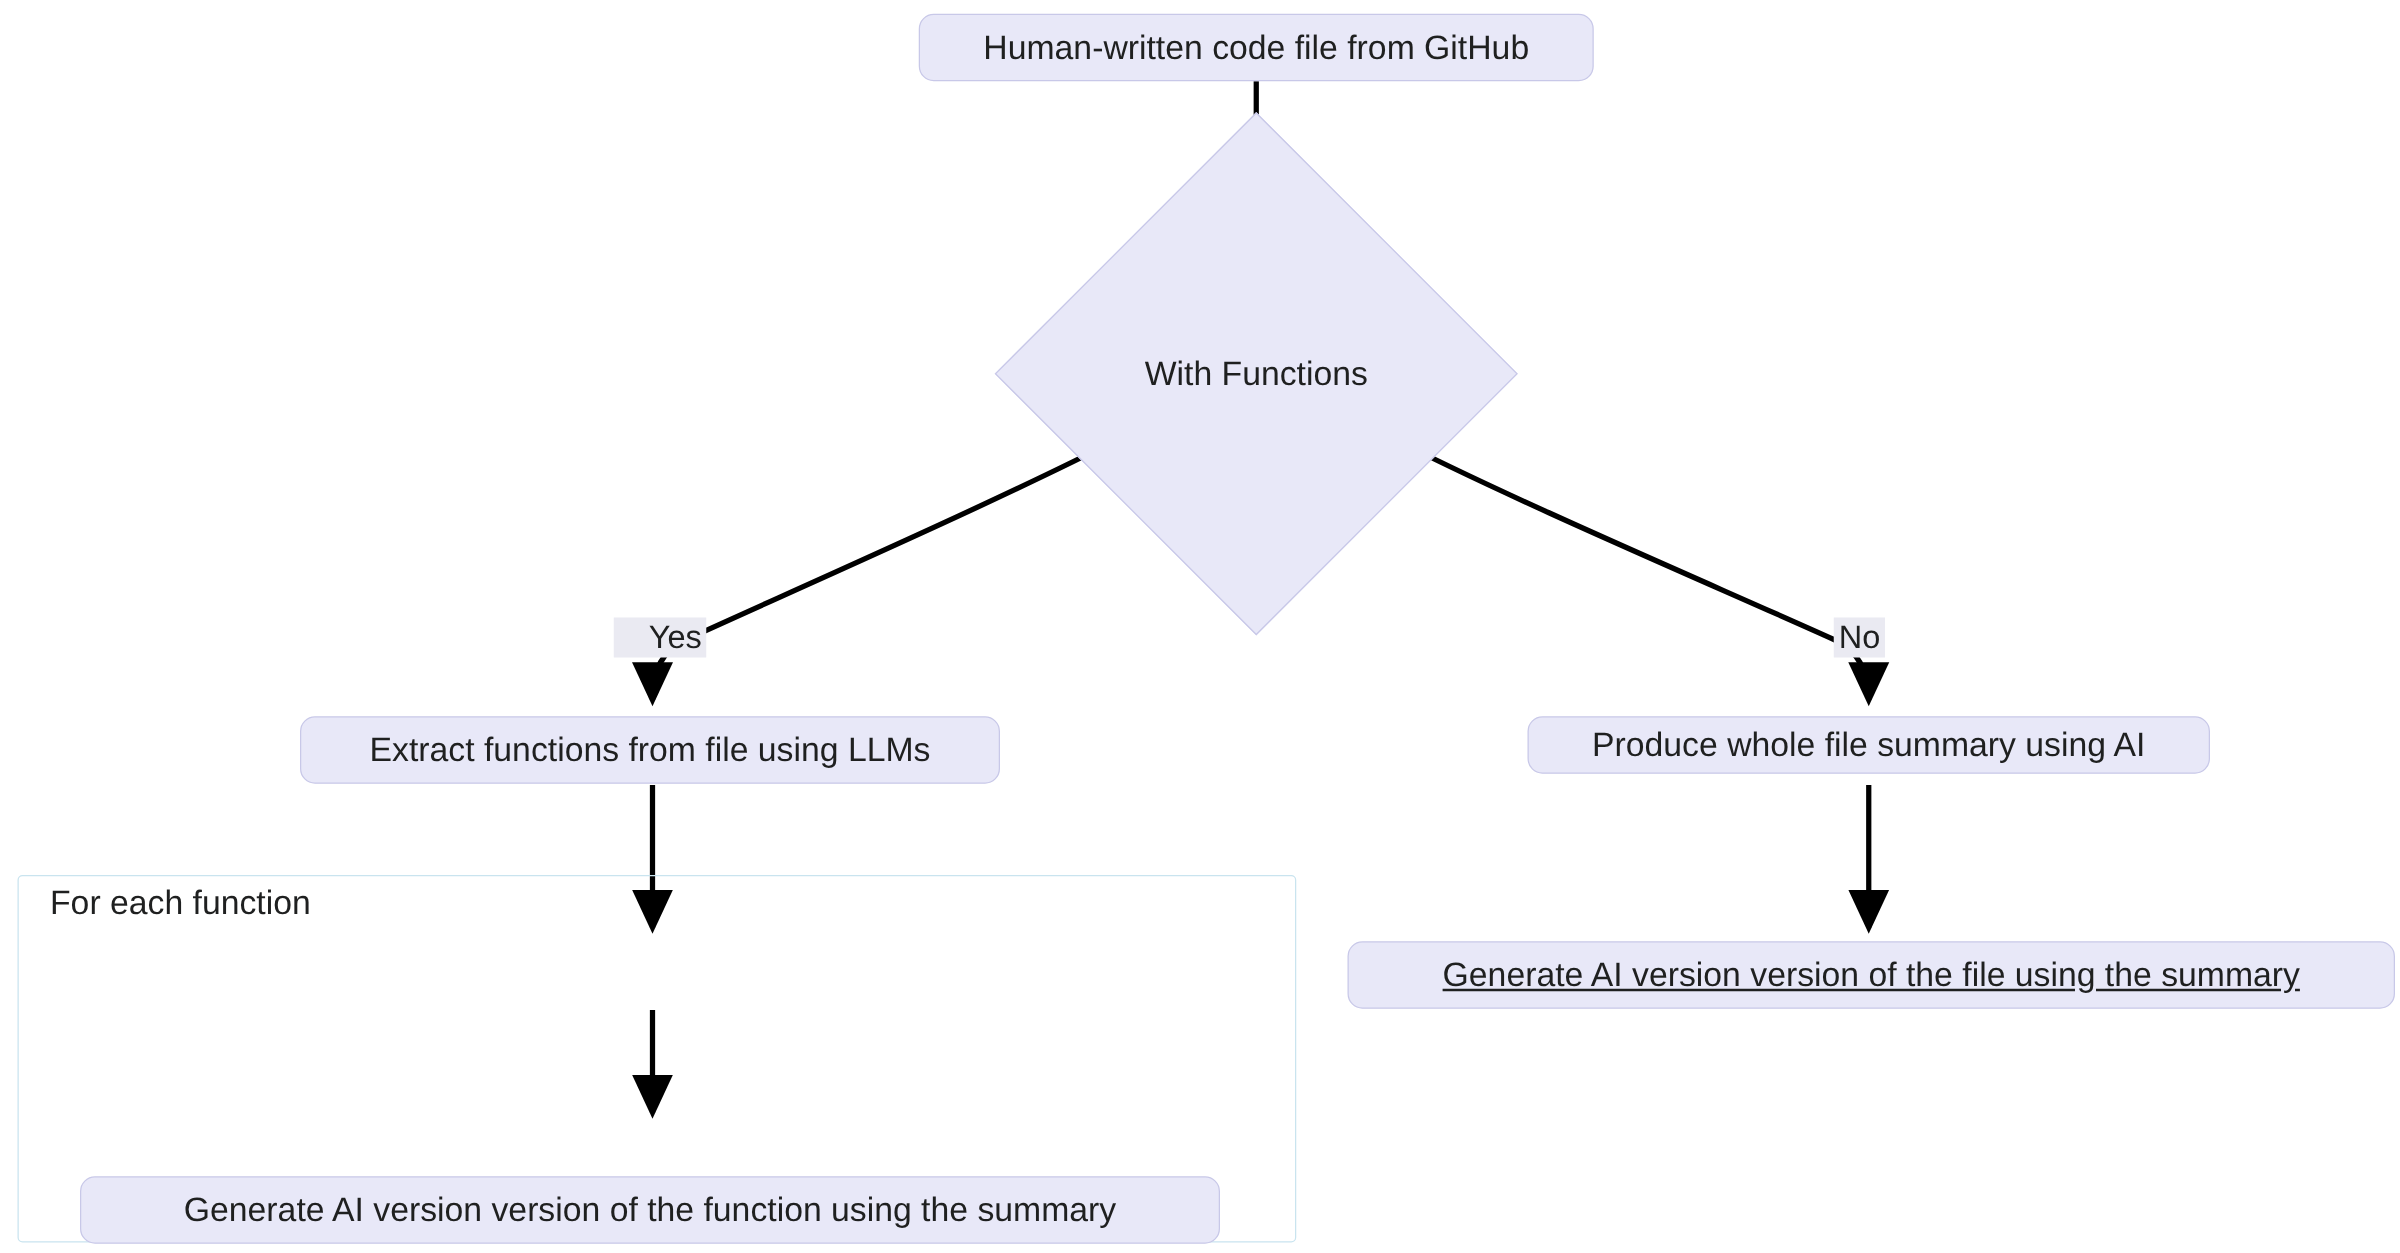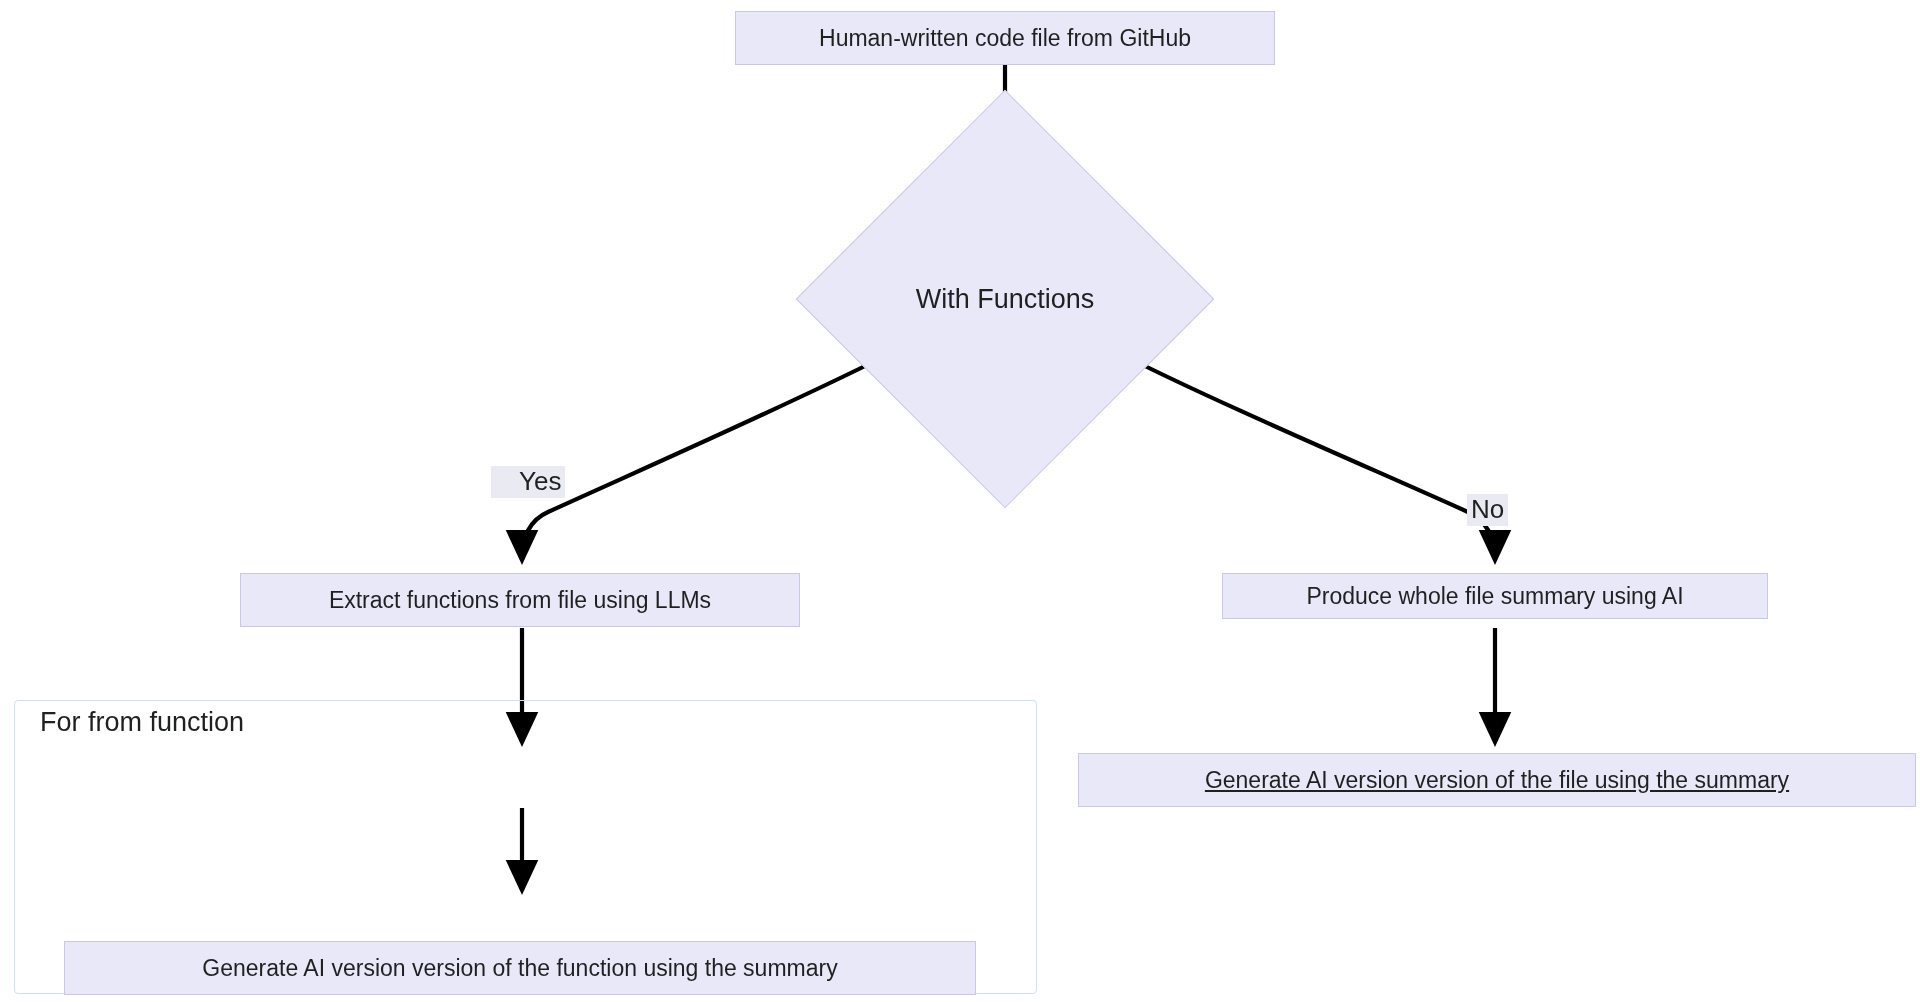--- a/index.html
+++ b/index.html
@@ -24,24 +24,24 @@
     left: 0;
     top: 0;
     width: 1920px;
     height: 1002px;
   }
   .node {
     position: absolute;
     box-sizing: border-box;
     background: #e8e8f8;
     border: 1px solid #c8c8e8;
-    border-radius: 0;
+    border-radius: 12px;
     color: #1f2020;
     font-family: "Liberation Sans", sans-serif;
-    font-size: 23px;
+    font-size: 27px;
     line-height: 1;
     display: flex;
     align-items: center;
     justify-content: center;
     white-space: nowrap;
     padding: 0 22px;
   }
   .decision-wrap {
     position: absolute;
     display: flex;
@@ -113,21 +113,21 @@
     <path d="M1113,350 C1210,400 1375,470 1468,512 C1487,521 1495,537 1495,560" fill="none" stroke="#000000" stroke-width="4.2" marker-end="url(#arrowhead)"></path>
 
     <path d="M522,628 L522,742" fill="none" stroke="#000000" stroke-width="4.2" marker-end="url(#arrowhead)"></path>
 
     <path d="M522,808 L522,890" fill="none" stroke="#000000" stroke-width="4.2" marker-end="url(#arrowhead)"></path>
 
     <path d="M1495,628 L1495,742" fill="none" stroke="#000000" stroke-width="4.2" marker-end="url(#arrowhead)"></path>
   </svg>
 
   <div class="subgraph" style="left:14px; top:700px; width:1023px; height:294px;"></div>
-  <div class="subgraph-title" style="left:36px; top:707px;">For from function</div>
+  <div class="subgraph-title" style="left:36px; top:707px;">For each function</div>
 
   <div class="node" style="left:735px; top:11px; width:540px; height:54px;">
     <span>Human-written code file from GitHub</span>
   </div>
 
   <div class="decision-wrap" style="left:857px; top:151px; width:296px; height:296px;">
     <span class="decision-shape"></span>
     <span class="decision-label">With Functions</span>
   </div>
 
@@ -141,16 +141,16 @@
 
 
   <div class="node" style="left:64px; top:941px; width:912px; height:54px;">
     <span>Generate AI version version of the function using the summary</span>
   </div>
 
   <div class="node" style="left:1078px; top:753px; width:838px; height:54px;text-decoration:underline;">
     <span>Generate AI version version of the file using the summary</span>
   </div>
 
-  <div class="edge-label" style="left:491px; top:466px;padding-left:28px;">Yes</div>
+  <div class="edge-label" style="left:491px; top:494px;padding-left:28px;">Yes</div>
   <div class="edge-label" style="left:1467px; top:494px;">No</div>
 
 </div>
 
 </body></html>

